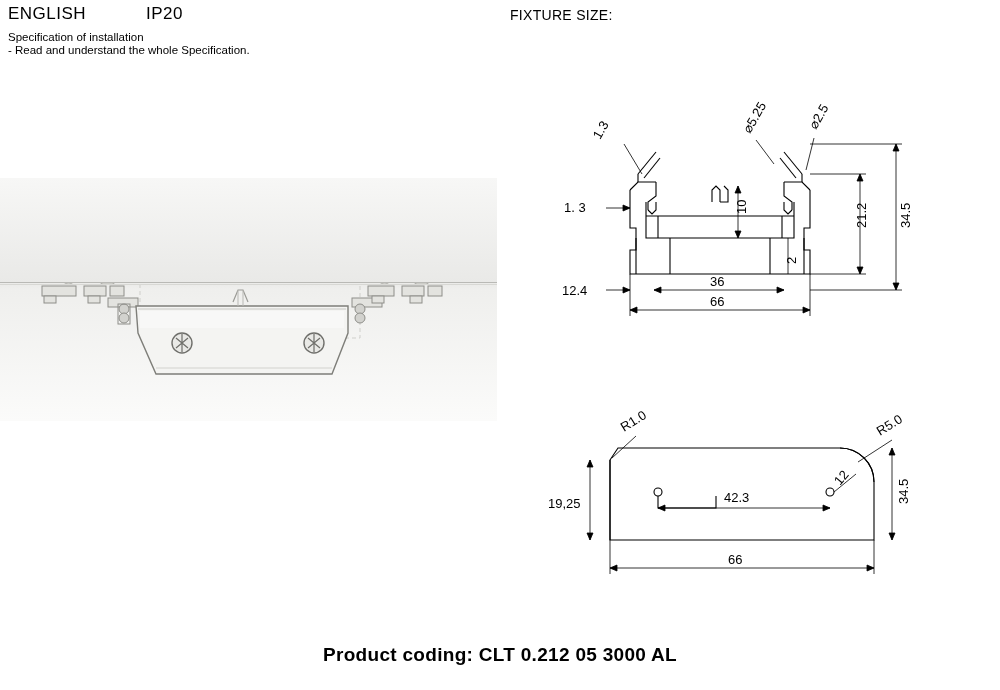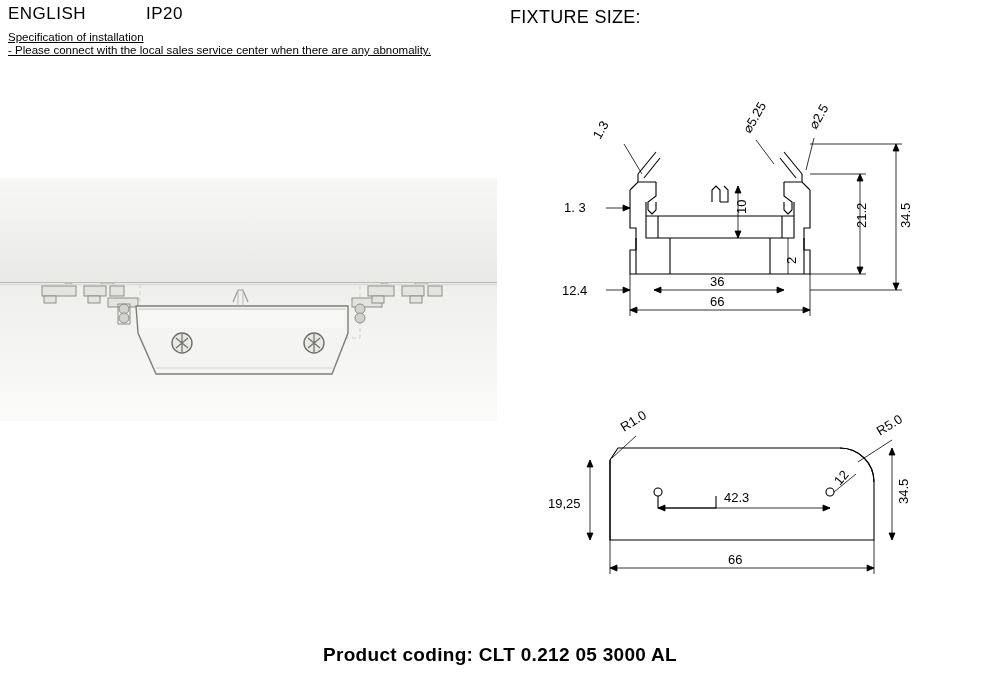--- a/index.html
+++ b/index.html
@@ -9,25 +9,25 @@
     font-family:"Liberation Sans", sans-serif;
     color:#000;
     position:relative;
     overflow:hidden;
   }
   .abs{position:absolute;}
 
   
   #lang{left:8px;top:4px;font-size:17px;letter-spacing:.5px;}
   #ip{left:146px;top:4px;font-size:17px;letter-spacing:.5px;text-align:center;}
-  #fixture{left:510px;top:7px;font-size:18px;letter-spacing:.3px;}
+  #fixture{left:510px;top:7px;font-size:14px;letter-spacing:.3px;}
 
   
   #spec{left:8px;top:31px;width:560px;font-size:11.5px;line-height:13.4px;}
-  #spec .ln{white-space:nowrap;text-decoration:underline;}
+  #spec .ln{white-space:nowrap;}
 
   
   #photo{
     left:0;top:178px;width:497px;height:243px;
     background:linear-gradient(180deg,#f2f2f0 0%,#ececea 44%,#efefed 46%,#fbfbfa 100%);
   }
   #photo .ceil{position:absolute;left:0;top:0;width:100%;height:105px;
     background:linear-gradient(180deg,#f7f7f6 0%,#e9e9e7 100%);}
   #photo .ceilline{position:absolute;left:0;top:104px;width:100%;height:1px;background:#b9b9b5;}
   #photo .ceilline2{position:absolute;left:0;top:106px;width:100%;height:1px;background:#d8d8d4;}
@@ -41,21 +41,21 @@
 </style>
 </head>
 <body>
 
 <div class="abs" id="lang">ENGLISH</div>
 <div class="abs" id="ip">IP20</div>
 <div class="abs" id="fixture">FIXTURE SIZE:</div>
 
 <div class="abs" id="spec">
   <div class="ln">Specification of installation</div>
-  <div class="ln">- Please connect with the local sales service center when there are any abnomality.</div>
+  <div class="ln">- Read and understand the whole Specification.</div>
 </div>
 
 <div class="abs" id="photo">
   <div class="ceil"></div>
   <div class="ceilline"></div>
   <div class="ceilline2"></div>
 
   <svg width="497" height="243" viewBox="0 0 497 243">
 
     <path d="M140 106 L140 160 L360 160 L360 106" fill="none" stroke="#cfcfcb" stroke-width="1" stroke-dasharray="4 3"></path>

